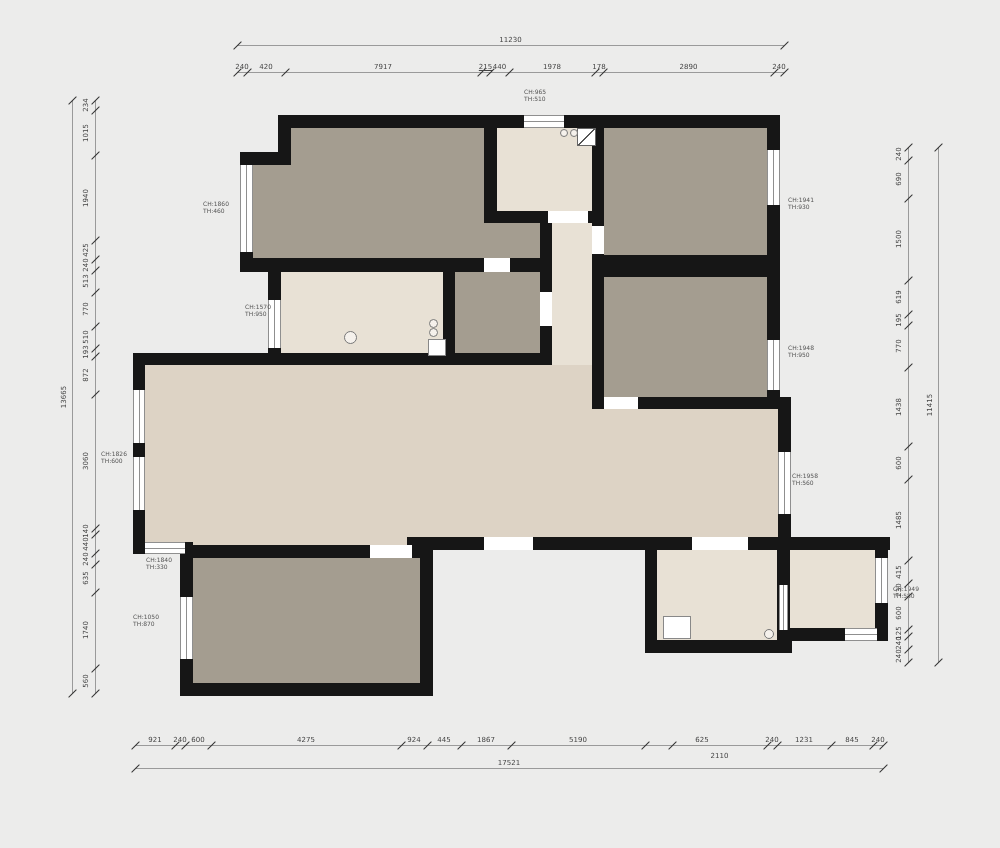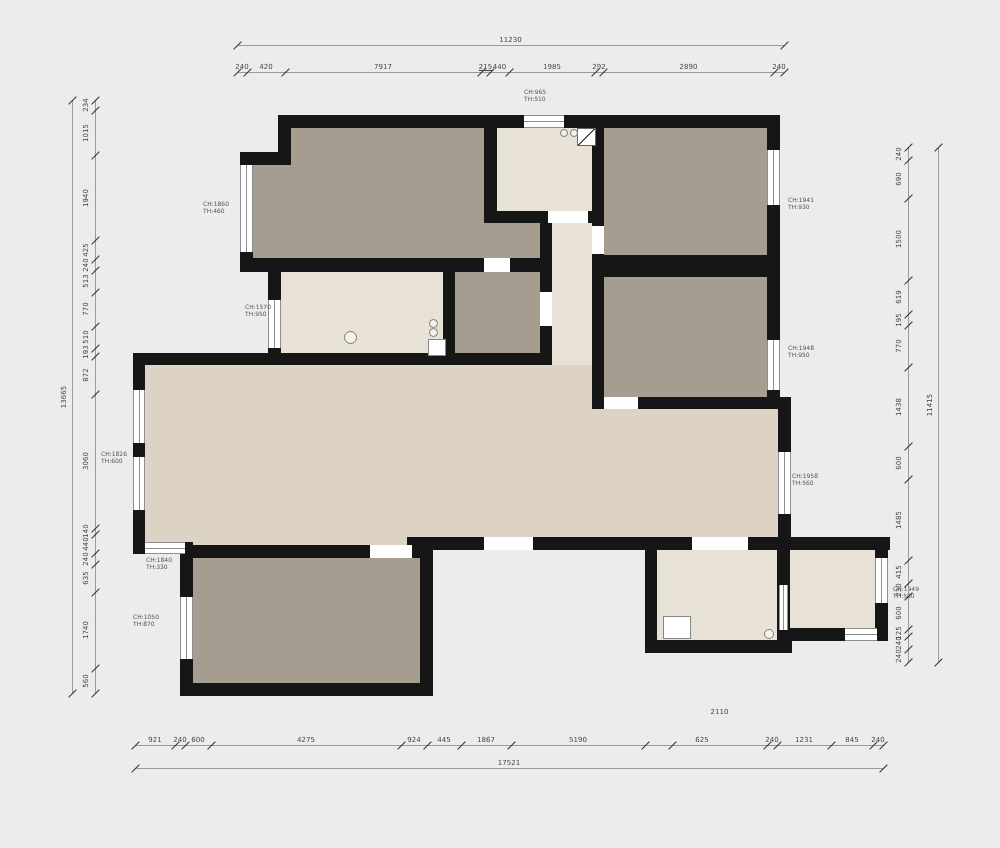--- a/index.html
+++ b/index.html
@@ -153,23 +153,23 @@
       <div class="dimlabel" style="left: 242px; top: 63px; transform: translate(-50%, 0px);">240</div>
       <div class="tick" style="left: 242px; top: 72px;"></div>
       <div class="dimlabel" style="left: 266px; top: 63px; transform: translate(-50%, 0px);">420</div>
       <div class="tick" style="left: 280px; top: 72px;"></div>
       <div class="dimlabel" style="left: 383px; top: 63px; transform: translate(-50%, 0px);">7917</div>
       <div class="tick" style="left: 476px; top: 72px;"></div>
       <div class="dimlabel" style="left: 485.5px; top: 63px; transform: translate(-50%, 0px); text-decoration: underline;">215</div>
       <div class="tick" style="left: 485px; top: 72px;"></div>
       <div class="dimlabel" style="left: 499.5px; top: 63px; transform: translate(-50%, 0px);">440</div>
       <div class="tick" style="left: 504px; top: 72px;"></div>
-      <div class="dimlabel" style="left: 552px; top: 63px; transform: translate(-50%, 0px);">1985</div>
+      <div class="dimlabel" style="left: 552px; top: 63px; transform: translate(-50%, 0px);">1978</div>
       <div class="tick" style="left: 590px; top: 72px;"></div>
-      <div class="dimlabel" style="left: 599px; top: 63px; transform: translate(-50%, 0px);">292</div>
+      <div class="dimlabel" style="left: 599px; top: 63px; transform: translate(-50%, 0px);">178</div>
       <div class="tick" style="left: 598px; top: 72px;"></div>
       <div class="dimlabel" style="left: 688.5px; top: 63px; transform: translate(-50%, 0px);">2890</div>
       <div class="tick" style="left: 769px; top: 72px;"></div>
       <div class="dimlabel" style="left: 779px; top: 63px; transform: translate(-50%, 0px);">240</div>
       <div class="tick" style="left: 779px; top: 72px;"></div>
       <div class="dimline" style="left: 135px; top: 768px; width: 748px; height: 1px; background: rgb(154, 154, 154);"></div>
       <div class="tick" style="left: 130px; top: 768px;"></div>
       <div class="tick" style="left: 878px; top: 768px;"></div>
       <div class="dimlabel" style="left: 509px; top: 759px; transform: translate(-50%, 0px);">17521</div>
       <div class="dimline" style="left: 135px; top: 745px; width: 748px; height: 1px; background: rgb(154, 154, 154);"></div>
@@ -185,21 +185,21 @@
       <div class="dimlabel" style="left: 414px; top: 736px; transform: translate(-50%, 0px);">924</div>
       <div class="tick" style="left: 422px; top: 745px;"></div>
       <div class="dimlabel" style="left: 444px; top: 736px; transform: translate(-50%, 0px);">445</div>
       <div class="tick" style="left: 456px; top: 745px;"></div>
       <div class="dimlabel" style="left: 486px; top: 736px; transform: translate(-50%, 0px);">1867</div>
       <div class="tick" style="left: 506px; top: 745px;"></div>
       <div class="dimlabel" style="left: 578px; top: 736px; transform: translate(-50%, 0px);">5190</div>
       <div class="tick" style="left: 640px; top: 745px;"></div>
       <div class="dimlabel" style="left: 666px; top: 736px; transform: translate(-50%, 0px); margin-left: 36px;">625</div>
       <div class="tick" style="left: 667px; top: 745px;"></div>
-      <div class="dimlabel" style="left: 719.5px; top: 708px; transform: translate(-50%, 0px);">2110</div>
+      <div class="dimlabel" style="left: 719.5px; top: 752px; transform: translate(-50%, 0px);">2110</div>
       <div class="tick" style="left: 762px; top: 745px;"></div>
       <div class="dimlabel" style="left: 772px; top: 736px; transform: translate(-50%, 0px);">240</div>
       <div class="tick" style="left: 772px; top: 745px;"></div>
       <div class="dimlabel" style="left: 804px; top: 736px; transform: translate(-50%, 0px);">1231</div>
       <div class="tick" style="left: 826px; top: 745px;"></div>
       <div class="dimlabel" style="left: 852px; top: 736px; transform: translate(-50%, 0px);">845</div>
       <div class="tick" style="left: 868px; top: 745px;"></div>
       <div class="dimlabel" style="left: 878px; top: 736px; transform: translate(-50%, 0px);">240</div>
       <div class="tick" style="left: 878px; top: 745px;"></div>
       <div class="dimline" style="left: 72px; top: 100px; width: 1px; height: 593px; background: rgb(154, 154, 154);"></div>

